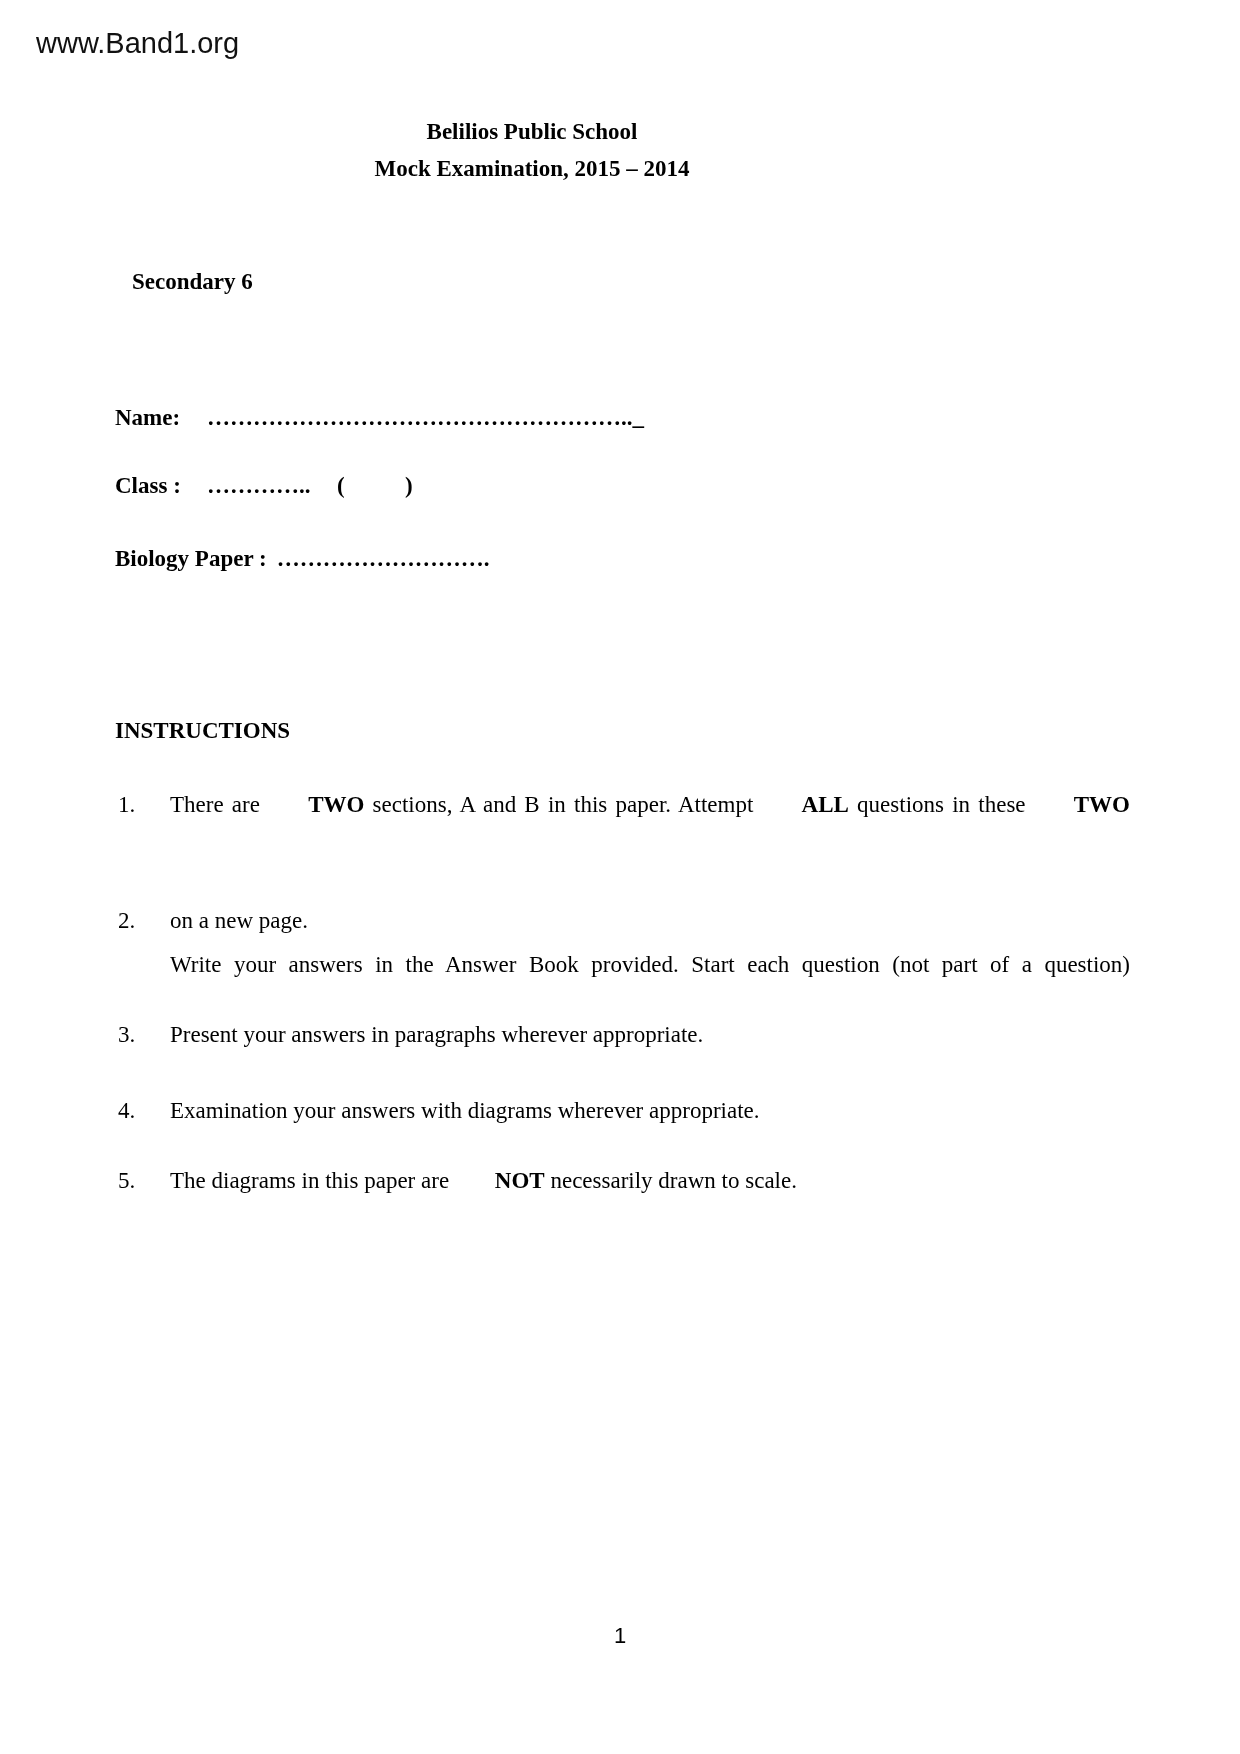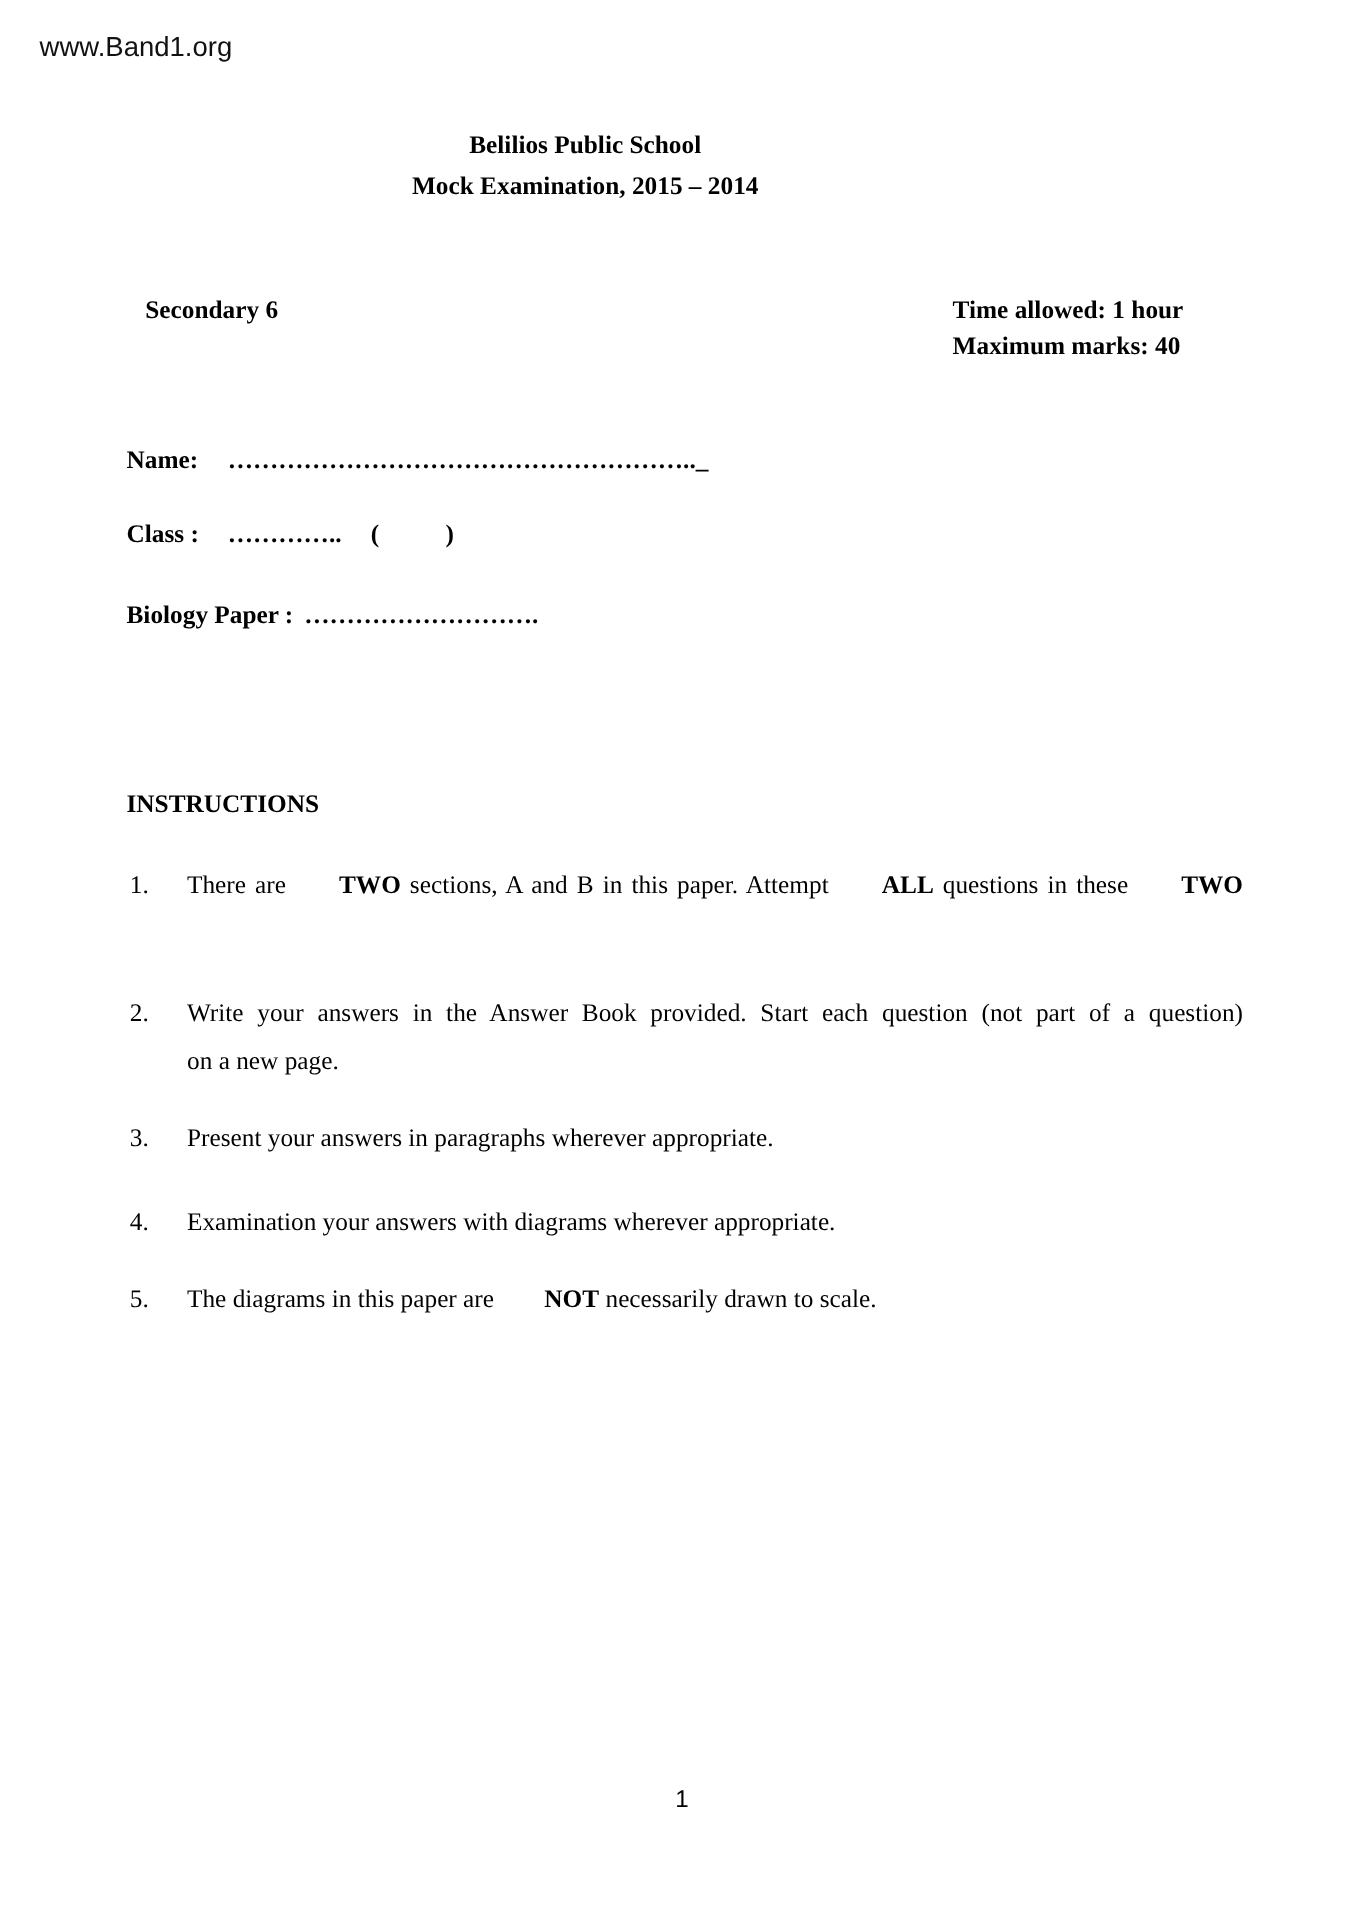--- a/index.html
+++ b/index.html
@@ -12,21 +12,21 @@
     overflow: hidden;
     color: #000;
     font-family: "Liberation Serif", serif;
     font-size: 23px;
   }
   .watermark {
     position: absolute;
     left: 36px;
     top: 27px;
     font-family: "Liberation Sans", sans-serif;
-    font-size: 25px;
+    font-size: 29px;
     line-height: 32px;
     color: #111;
     text-align: center;
   }
   .title-block {
     position: absolute;
     left: 0;
     top: 113px;
     width: 1064px;
     text-align: center;
@@ -114,24 +114,20 @@
 
   <div class="watermark">www.Band1.org</div>
 
   <div class="title-block">
     <div>Belilios Public School</div>
     <div>Mock Examination, 2015 – 2014</div>
   </div>
 
   <div class="sec-level">Secondary 6</div>
 
-  <div class="time-block">
-    <div>Time allowed: 1 hour</div>
-    <div>Maximum marks: 40</div>
-  </div>
 
   <div class="field-row name-row">
     <span class="lbl">Name:</span>
     <span class="dots">……………………………………………….._</span>
   </div>
 
   <div class="field-row class-row">
     <span class="lbl">Class :</span>
     <span class="dots">…………..</span>
     <span class="paren-open">(</span>
@@ -147,22 +143,22 @@
   <div id="instr-list">
       <div class="instr-item i0">
         <span class="instr-num">1.</span>
         <div class="instr-lines">
           <div class="instr-line stretch"><span>There are </span><span class="b">TWO</span><span> sections, A and B in this paper. Attempt </span><span class="b">ALL</span><span> questions in these </span><span class="b">TWO</span></div>
         </div>
       </div>
       <div class="instr-item i1">
         <span class="instr-num">2.</span>
         <div class="instr-lines">
+          <div class="instr-line"><span>on a new page.</span></div>
           <div class="instr-line stretch"><span>Write your answers in the Answer Book provided. Start each question (not part of a question)</span></div>
-          <div class="instr-line"><span>on a new page.</span></div>
         </div>
       </div>
       <div class="instr-item i2">
         <span class="instr-num">3.</span>
         <div class="instr-lines">
           <div class="instr-line"><span>Present your answers in paragraphs wherever appropriate.</span></div>
         </div>
       </div>
       <div class="instr-item i3">
         <span class="instr-num">4.</span>

